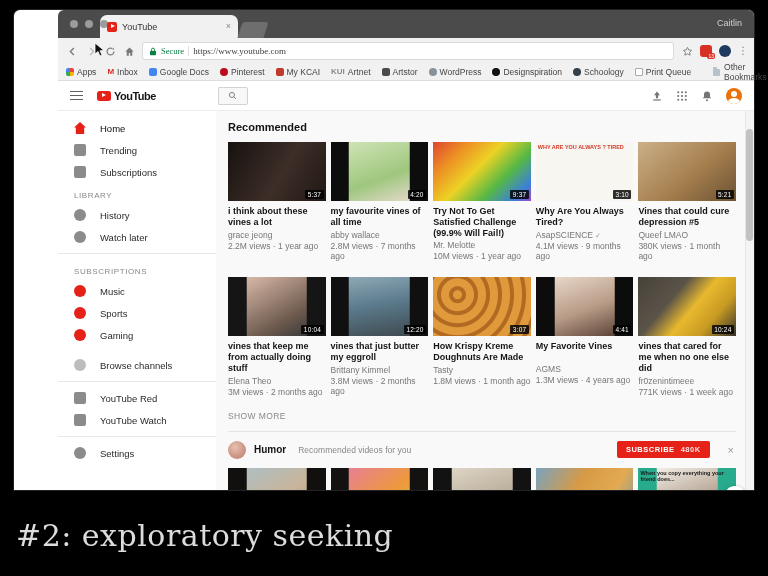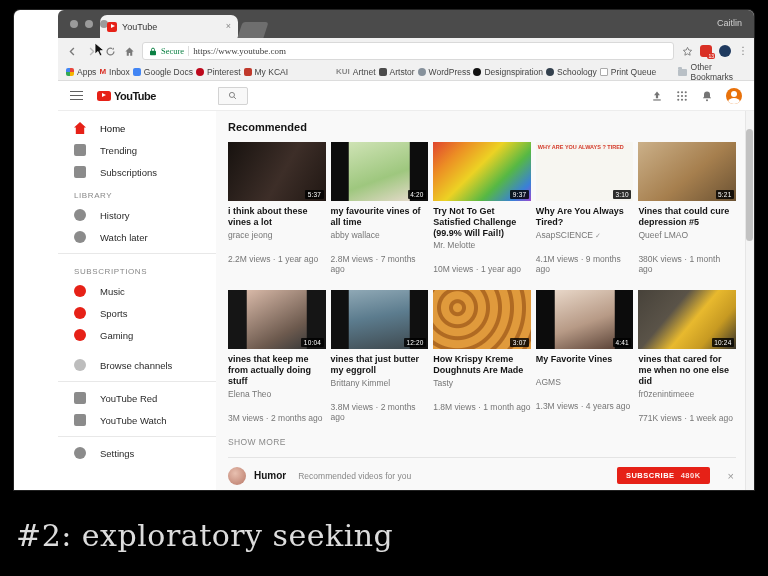--- a/index.html
+++ b/index.html
@@ -79,21 +79,21 @@
   .content { flex:1; padding:10px 18px 0 12px; overflow:hidden; position:relative; }
   .section-title { font-size:11px; font-weight:bold; color:#141414; margin-bottom:9px; }
   .video-grid { display:grid; grid-template-columns:repeat(5, 1fr); column-gap:5px; row-gap:16px; }
   .card {}
   .thumb { width:100%; height:59px; position:relative; background:#111; overflow:hidden; }
   .thumb-center { position:absolute; left:50%; top:0; transform:translateX(-50%); height:100%; }
   .thumb-text { position:absolute; left:2px; top:2px; right:2px; font-size:5.5px; font-weight:bold; line-height:1.15; }
   .duration { position:absolute; right:2px; bottom:2px; background:rgba(0,0,0,.82); color:#fff; font-size:6.5px; padding:1px 2.5px; border-radius:1px; letter-spacing:.2px; }
   .v-title { margin-top:5px; font-size:9px; font-weight:bold; color:#141414; line-height:1.2; min-height:21px; }
   .v-channel { margin-top:2px; font-size:8.5px; color:#767676; }
-  .v-views { margin-top:14px; font-size:8.5px; color:#767676; }
+  .v-views { margin-top:1px; font-size:8.5px; color:#767676; }
   .verified { font-size:7px; color:#9a9a9a; }
   .show-more { font-size:8.5px; color:#888; letter-spacing:.4px; margin:14px 0 10px; }
   .content-divider { height:1px; background:#e4e4e4; margin-bottom:9px; }
 
   .channel-row { display:flex; align-items:center; gap:8px; margin-bottom:9px; }
   .channel-avatar { width:18px; height:18px; border-radius:50%; background:radial-gradient(circle at 40% 35%, #e8c0b0, #b87868); flex:0 0 auto; }
   .channel-name { font-size:10px; font-weight:bold; color:#141414; }
   .channel-sub { font-size:8.5px; color:#888; margin-left:4px; }
   .subscribe-btn { margin-left:auto; background:#e62117; color:#fff; font-size:7.5px; font-weight:bold; letter-spacing:.5px; padding:4px 9px; border:none; border-radius:2px; display:flex; gap:6px; }
   .subscribe-count { font-weight:bold; opacity:.85; }
@@ -168,21 +168,21 @@
         </svg>
       </span>
     <span class="ext-ic" style="background:#d93025">
         <span class="ext-badge">13</span>
       </span>
     <span class="ext-ic" style="background:#1f3a5f; border-radius:50%"></span>
     <span class="dots-menu">⋮</span>
   </div>
 
   <div class="bookmarksbar">
-    <span id="bookmarks-list" style="display:flex;gap:3px;align-items:center">
+    <span id="bookmarks-list" style="display:flex;gap:11px;align-items:center">
         <span class="bm">
           <span class="bm-ic " style="background: conic-gradient(rgb(232, 69, 60) 0deg, rgb(232, 69, 60) 25%, rgb(244, 180, 0) 0deg, rgb(244, 180, 0) 50%, rgb(52, 168, 83) 0deg, rgb(52, 168, 83) 75%, rgb(66, 133, 244) 0deg);"></span>
           <span>Apps</span>
         </span>
         <span class="bm">
           <span class="bm-ic letter" style="color: rgb(217, 48, 37);">M</span>
           <span>Inbox</span>
         </span>
         <span class="bm">
           <span class="bm-ic " style="background: rgb(66, 133, 244);"></span>
@@ -190,21 +190,21 @@
         </span>
         <span class="bm">
           <span class="bm-ic circle" style="background: rgb(189, 8, 28);"></span>
           <span>Pinterest</span>
         </span>
         <span class="bm">
           <span class="bm-ic " style="background: rgb(192, 57, 43);"></span>
           <span>My KCAI</span>
         </span>
         <span class="bm">
-          <span class="bm-ic letter" style="color: rgb(138, 138, 138); margin-left: 45px;">KUI</span>
+          <span class="bm-ic letter" style="color: rgb(138, 138, 138);">KUI</span>
           <span>Artnet</span>
         </span>
         <span class="bm">
           <span class="bm-ic " style="background: rgb(74, 74, 74);"></span>
           <span>Artstor</span>
         </span>
         <span class="bm">
           <span class="bm-ic circle" style="background: rgb(134, 145, 155);"></span>
           <span>WordPress</span>
         </span>

